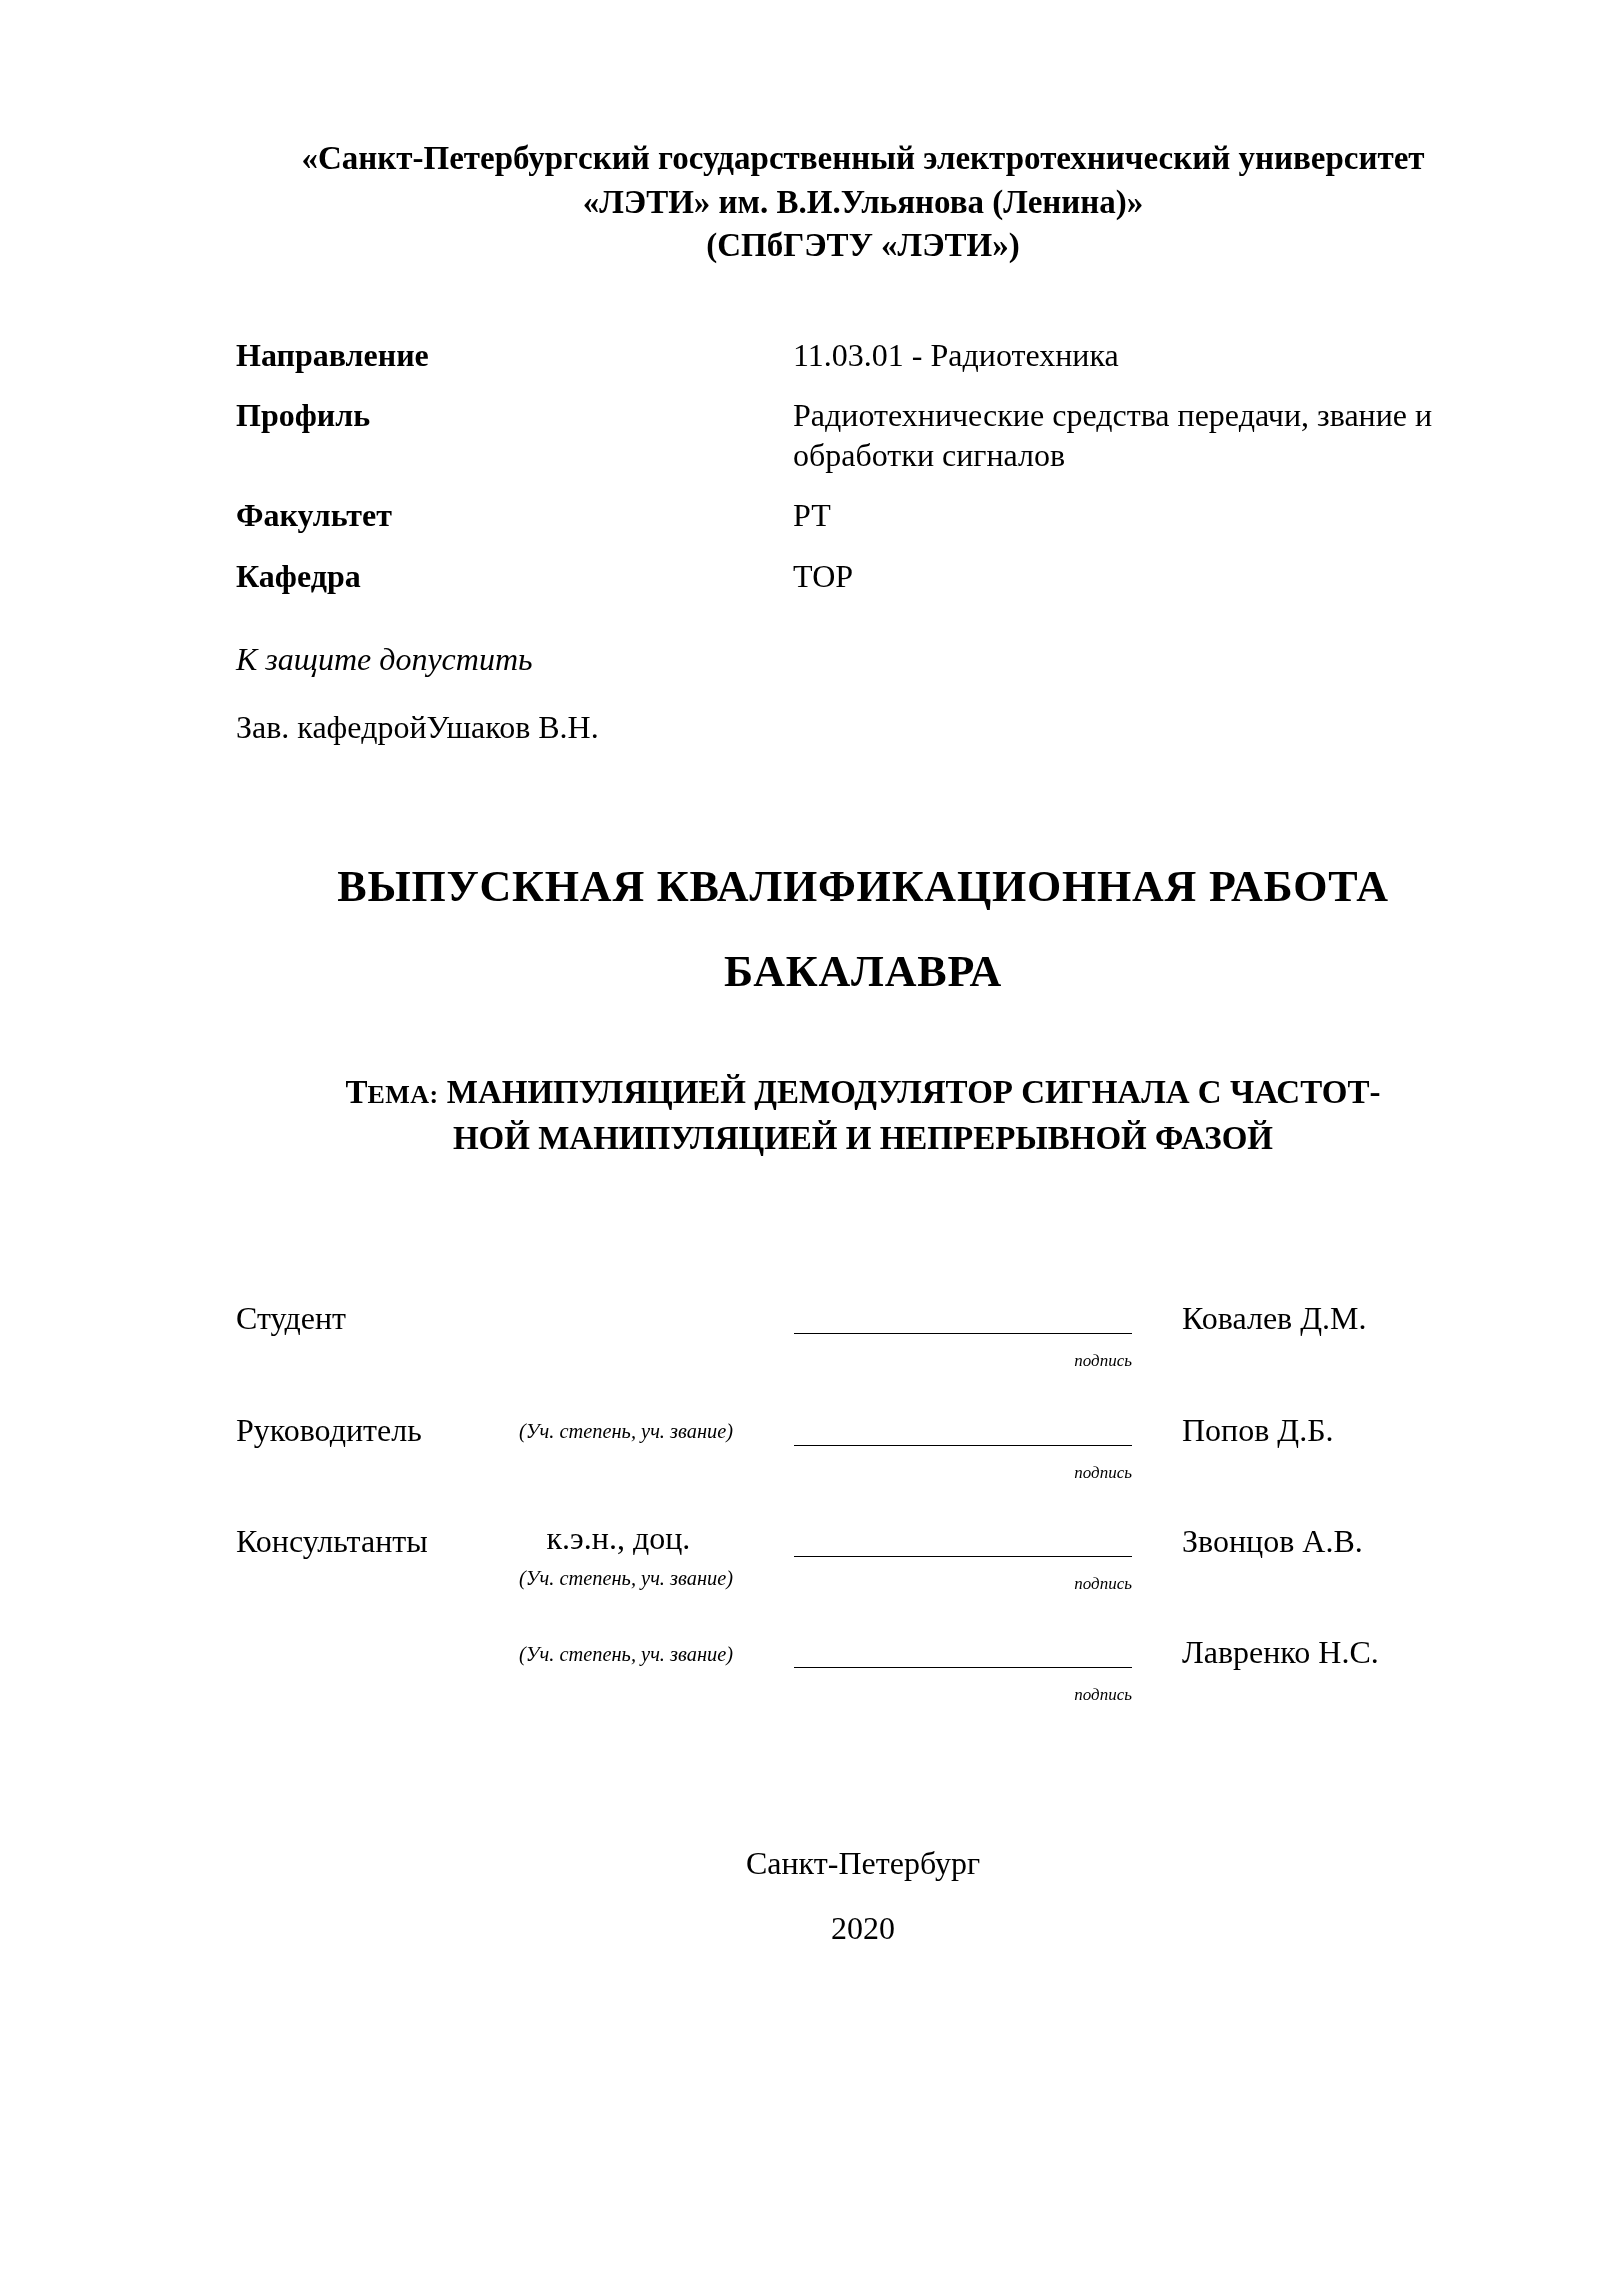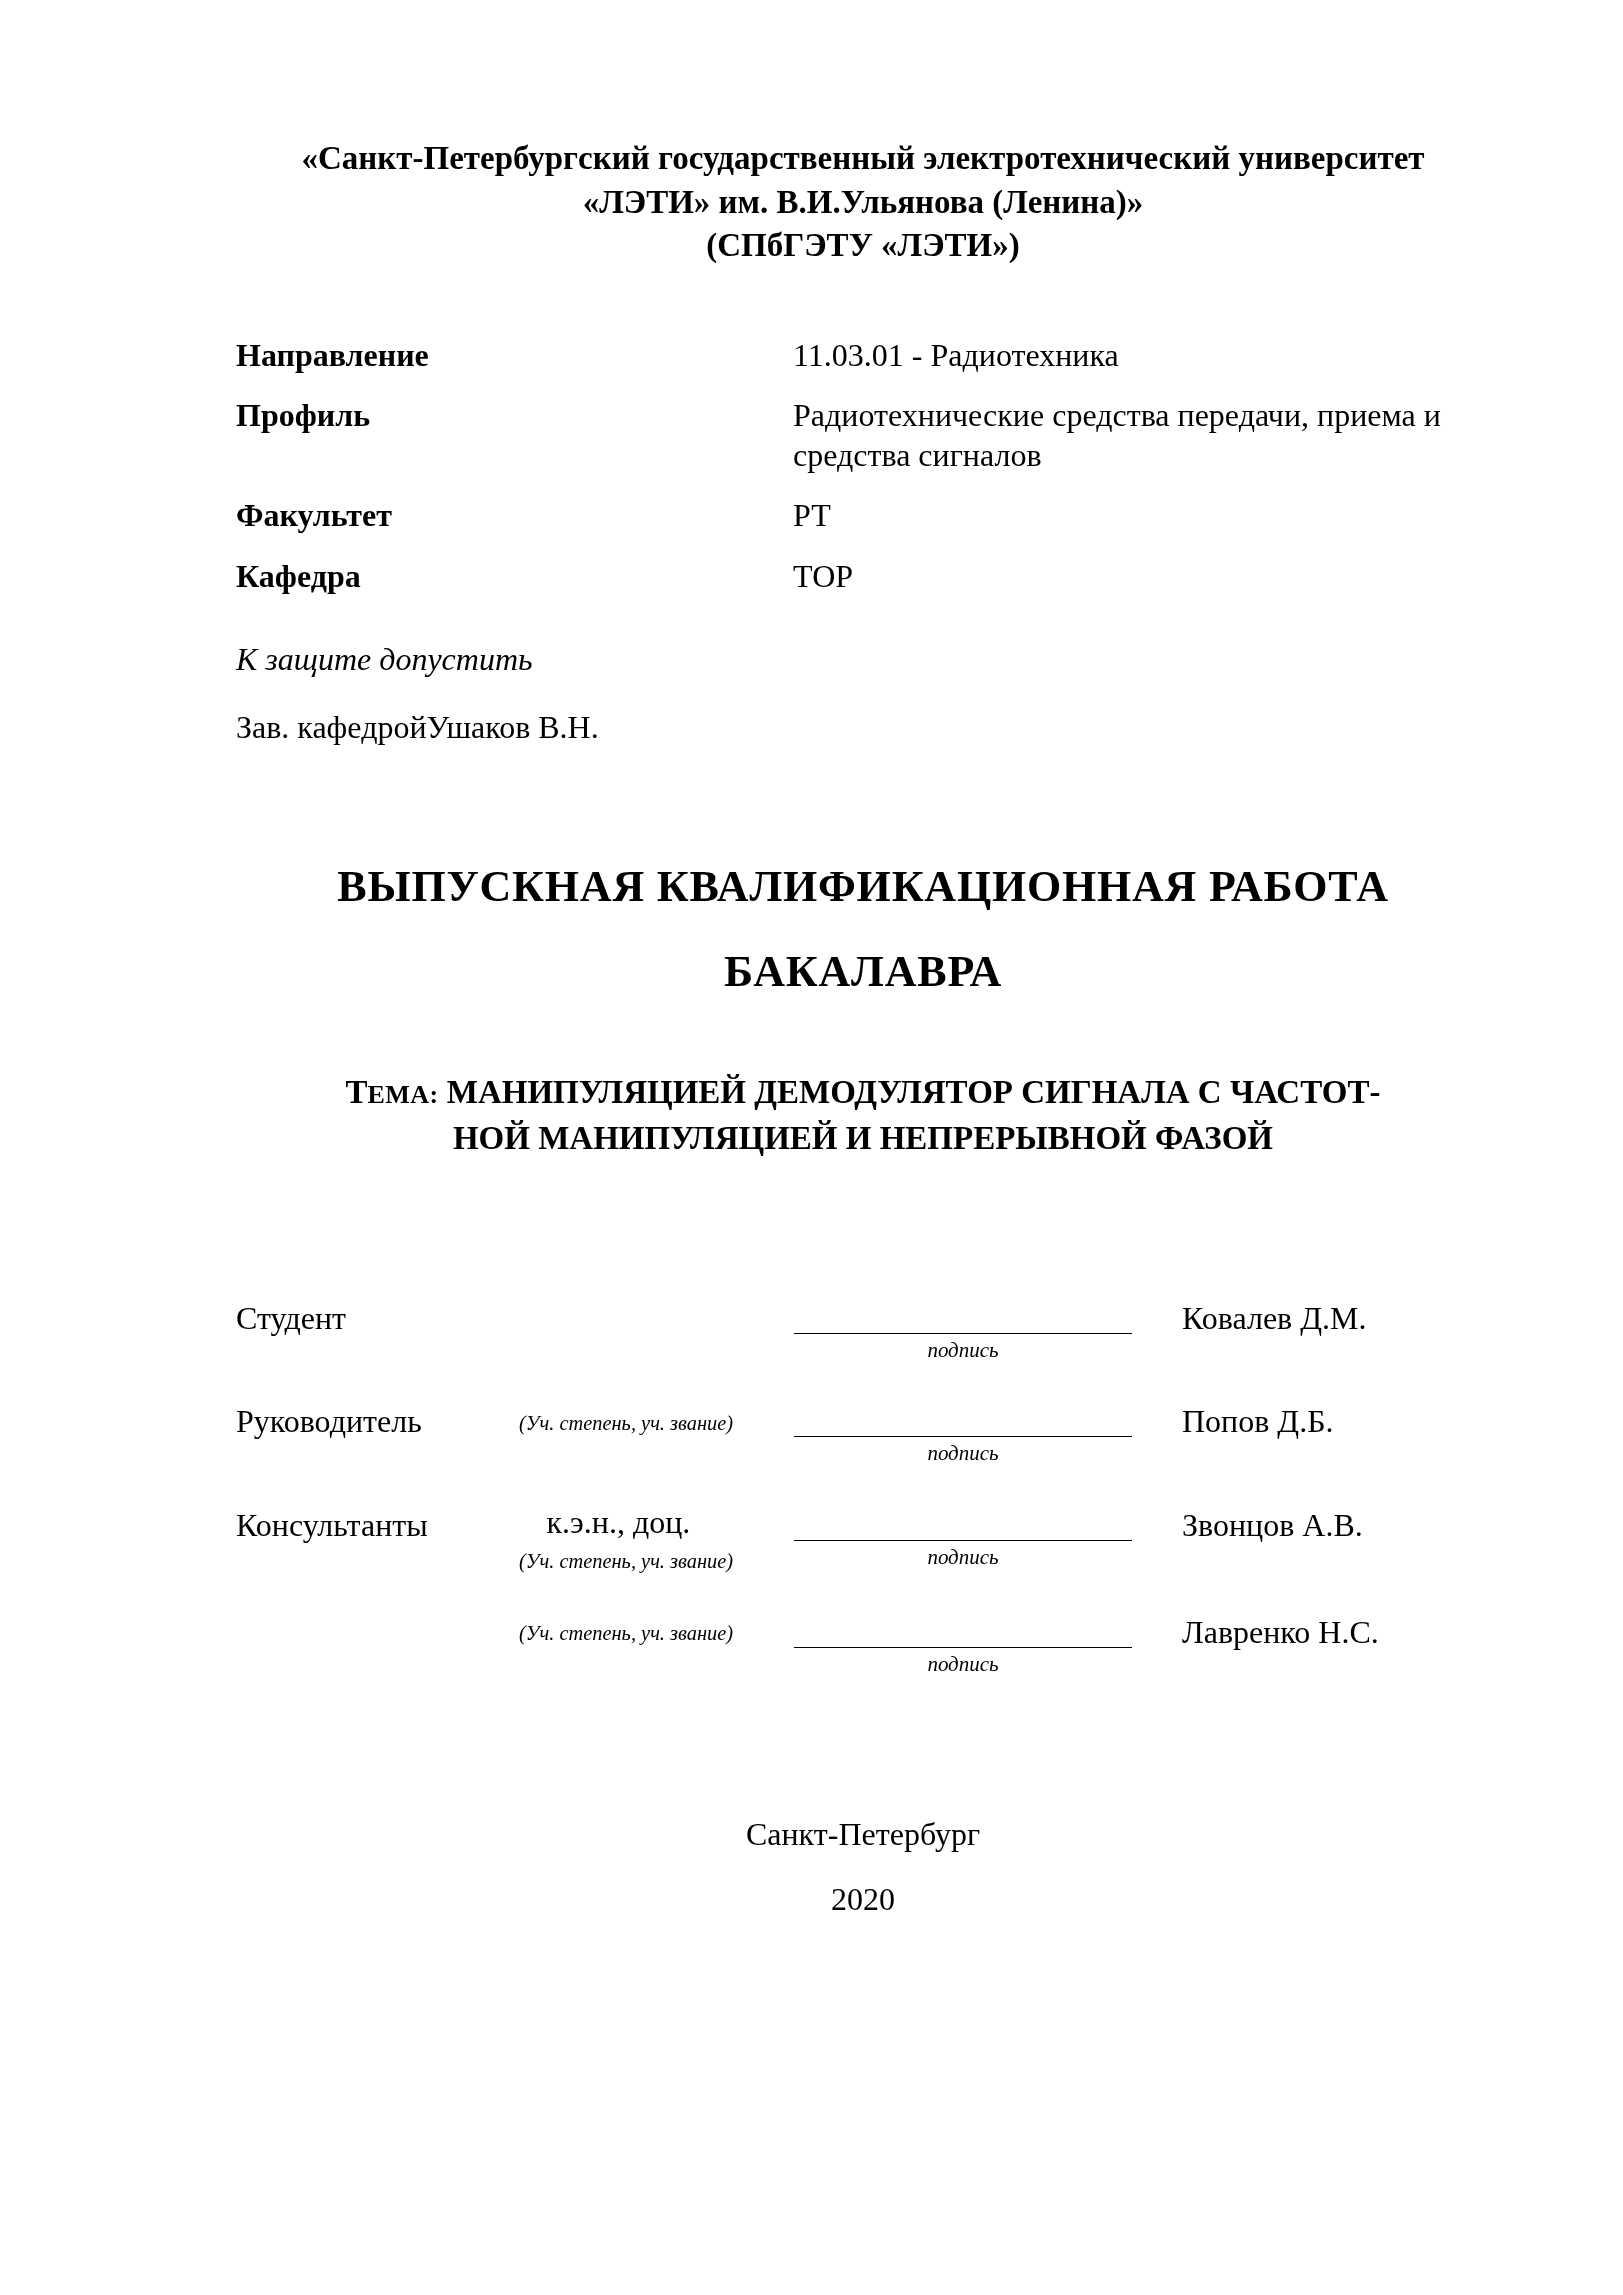--- a/index.html
+++ b/index.html
@@ -94,23 +94,23 @@
     line-height: 1.2;
     margin-top: 9.4px;
   }
   .sig-line {
     width: 338px;
     height: 35px;
     border-bottom: 1.6px solid #000000;
   }
   .sig-caption {
     width: 338px;
-    margin-top: 4px;
-    text-align: center;
-    font-size: 21px;
+    margin-top: 17px;
+    text-align: right;
+    font-size: 17px;
     font-style: italic;
     line-height: 1.2;
   }
   .sig-name {
     padding-left: 39px;
     line-height: 1.25;
   }
 
   
   .footer {
@@ -131,21 +131,21 @@
     <div>(СПбГЭТУ «ЛЭТИ»)</div>
   </header>
 
   <section class="fields">
     <div class="field-row">
       <div class="field-label">Направление</div>
       <div class="field-value">11.03.01 - Радиотехника</div>
     </div>
     <div class="field-row">
       <div class="field-label">Профиль</div>
-      <div class="field-value">Радиотехнические средства передачи, приема и средства сигналов</div>
+      <div class="field-value">Радиотехнические средства передачи, звание и обработки сигналов</div>
     </div>
     <div class="field-row">
       <div class="field-label">Факультет</div>
       <div class="field-value">РТ</div>
     </div>
     <div class="field-row">
       <div class="field-label">Кафедра</div>
       <div class="field-value">ТОР</div>
     </div>
   </section>

